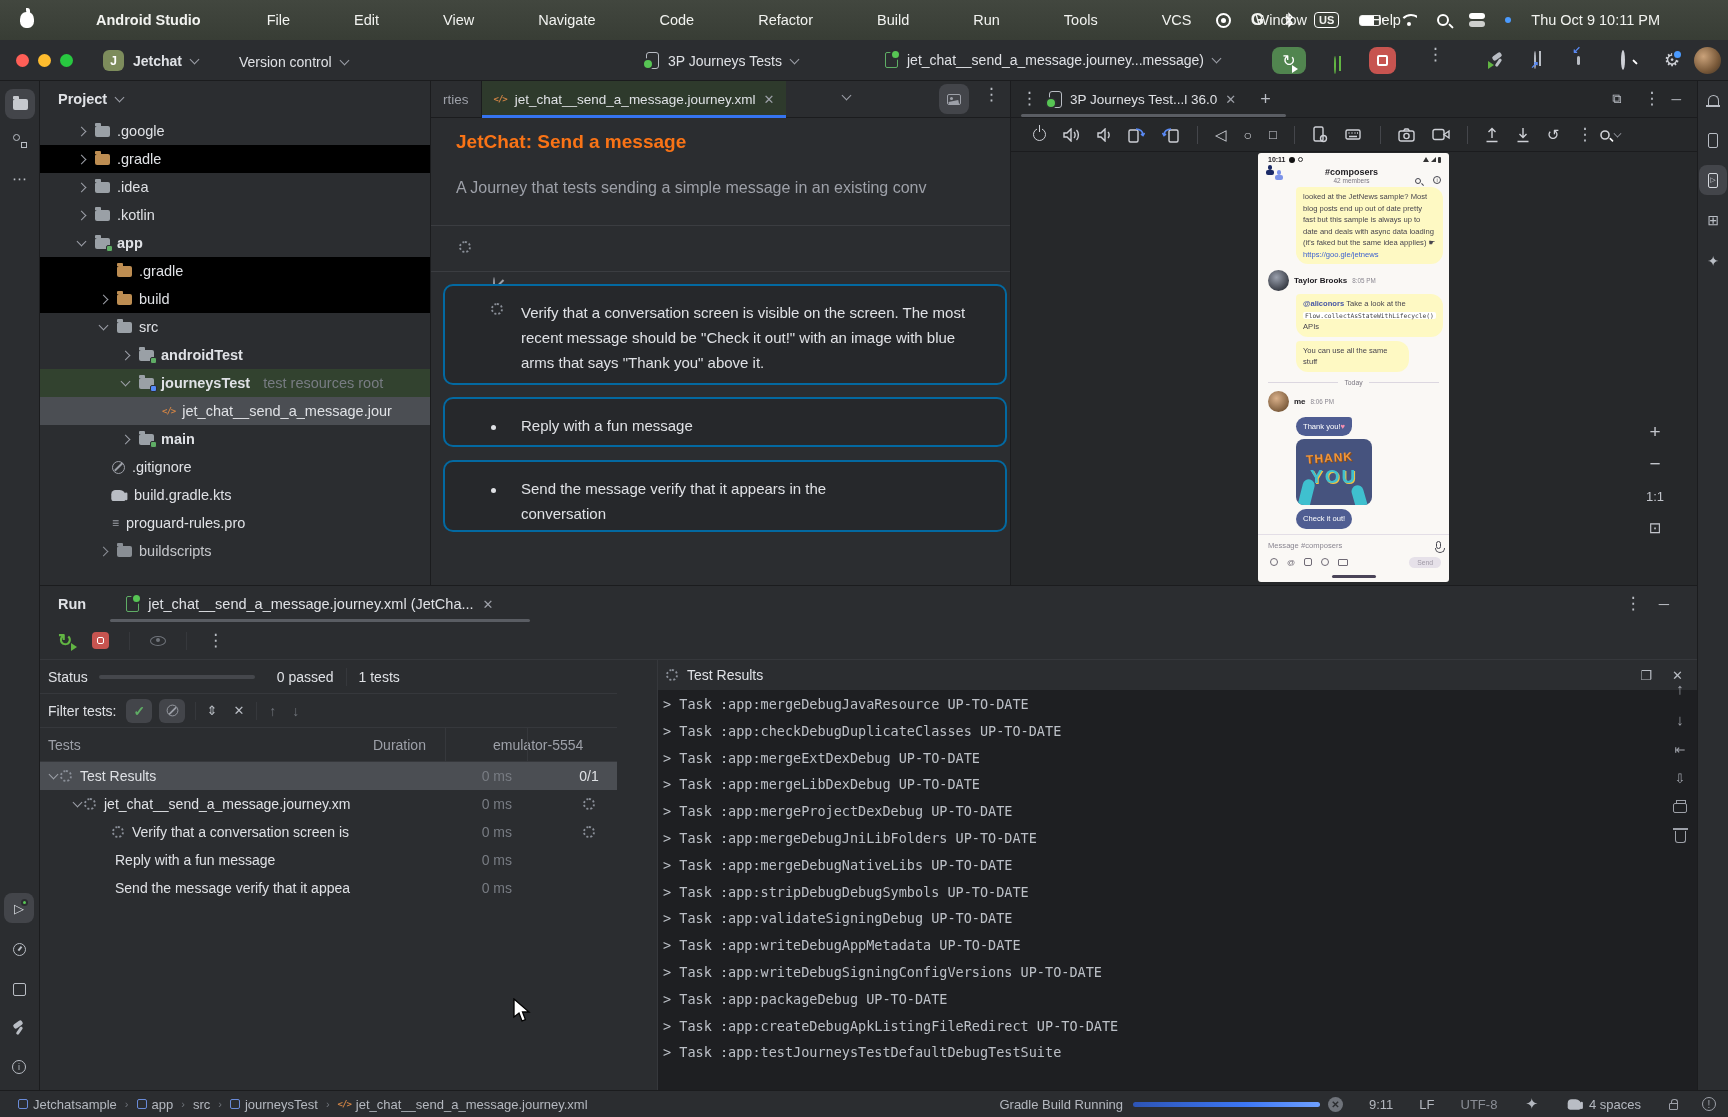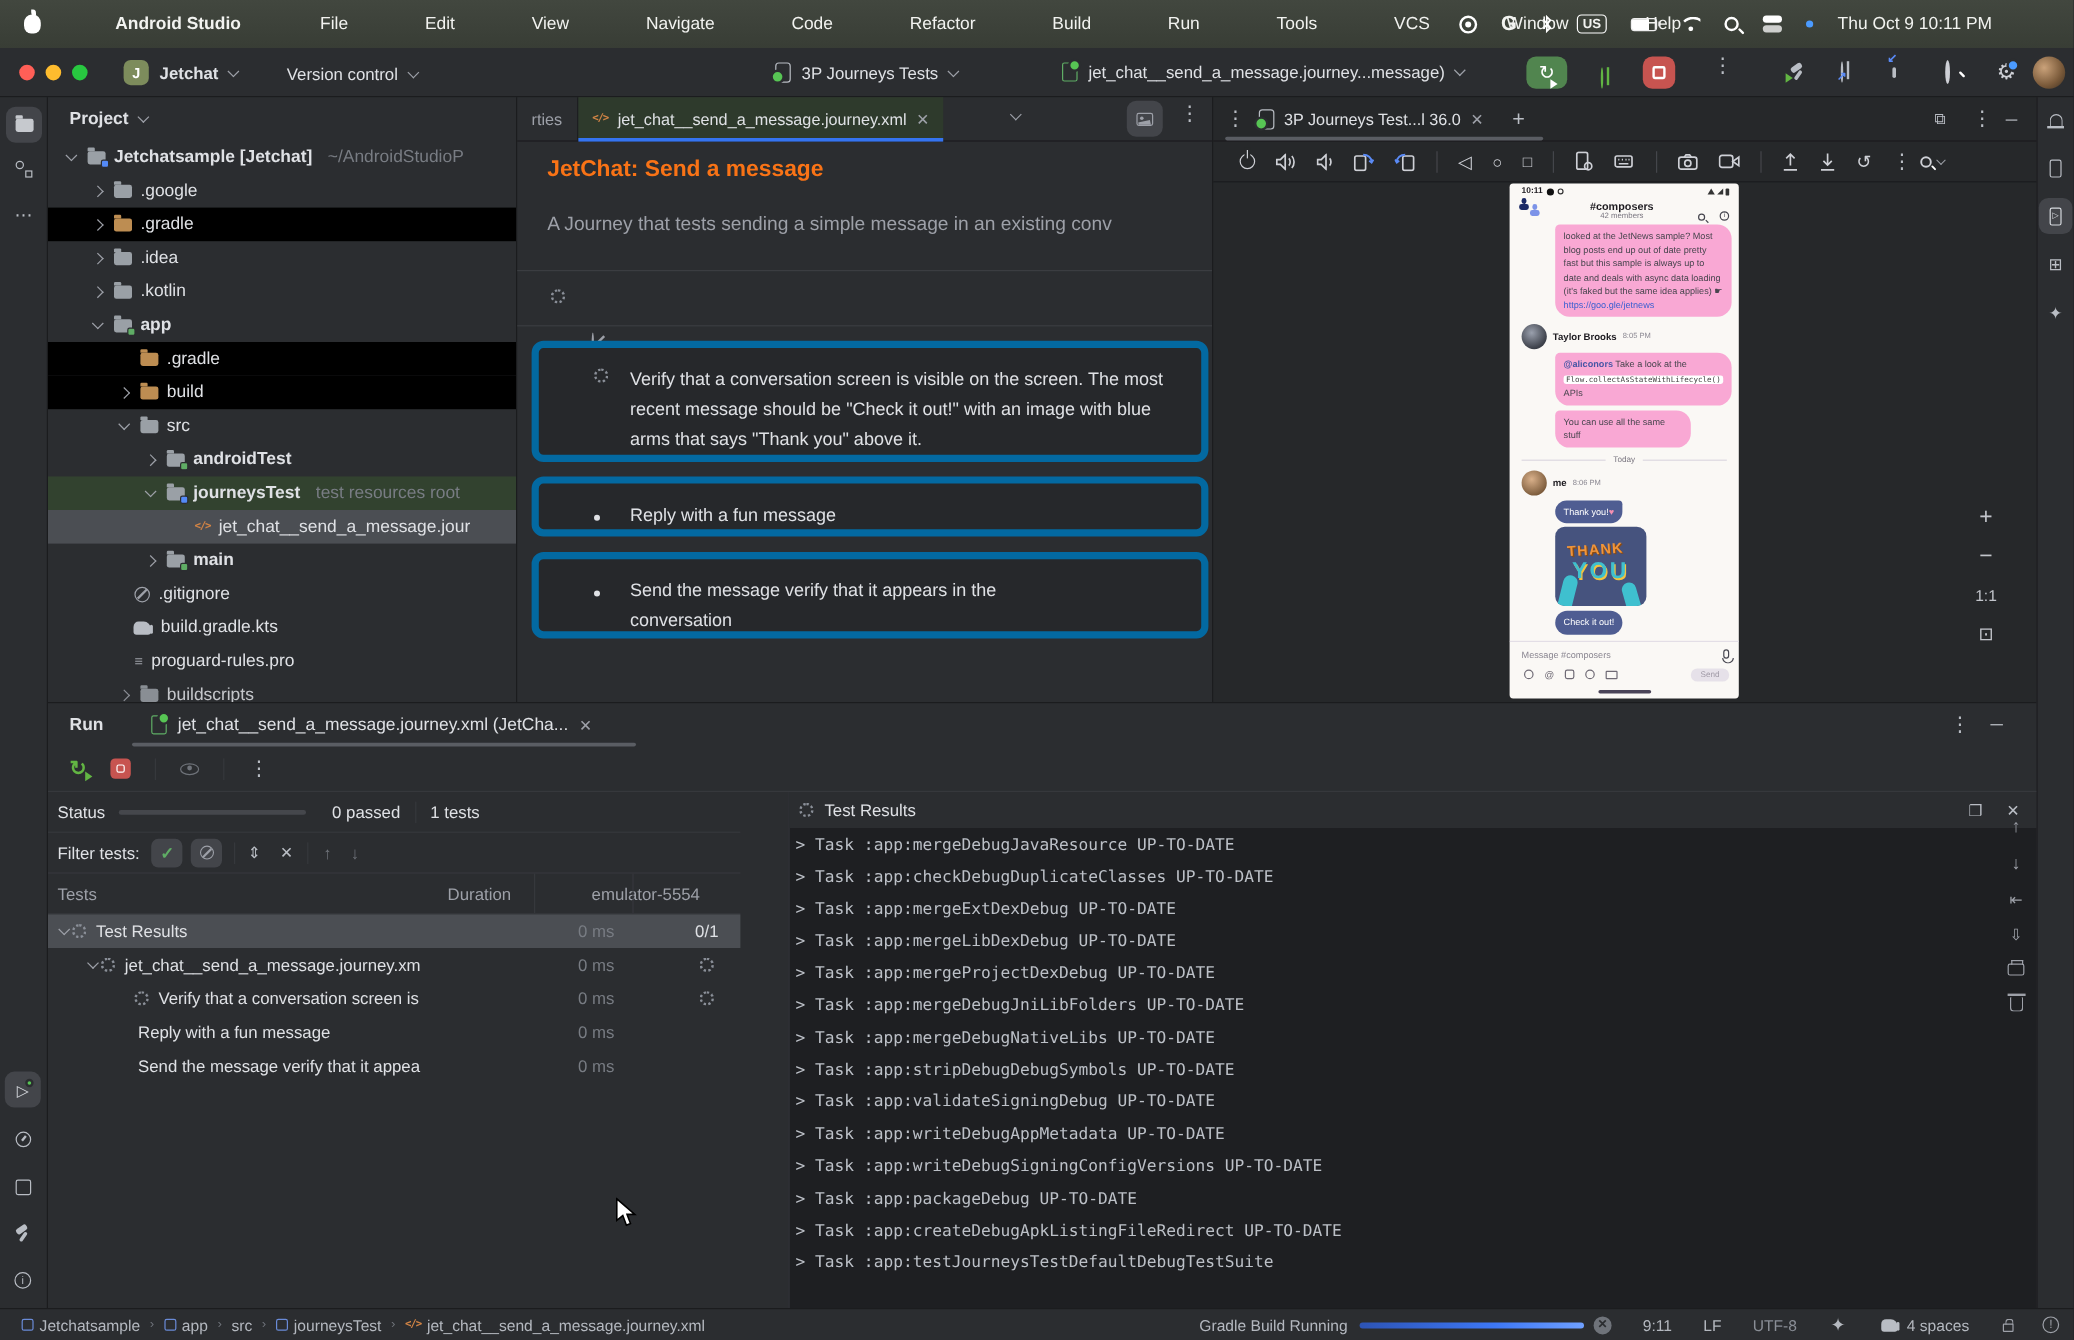--- a/index.html
+++ b/index.html
@@ -98,21 +98,21 @@
   .splitic { width:16px; height:12px; border:1.6px solid #9da0a8; border-radius:2px; position:relative; }
   .splitic::before { content:""; position:absolute; left:-6px; top:0; width:4px; height:10px; border-top:1.6px solid #9da0a8; border-bottom:1.6px solid #9da0a8; box-shadow:0 3.3px 0 -1.7px #9da0a8 inset; }
   .imgic { width:14px; height:11px; border:1.6px solid #9da0a8; border-radius:2px; position:relative; overflow:hidden; }
   .imgic::before { content:""; position:absolute; left:2px; top:2px; width:3px; height:3px; border-radius:50%; background:#9da0a8; }
   .imgic::after { content:""; position:absolute; left:1px; top:6px; width:10px; height:6px; background:#9da0a8; transform:rotate(-12deg); }
   #ed-title { color:#f97316; font-size:19px; font-weight:bold; }
   #ed-desc { color:#9da0a8; font-size:16px; white-space:nowrap; overflow:hidden; }
   .edline { height:1px; background:#3b3d41; }
   .nosym { width:13px; height:13px; border:1.6px solid #9da0a8; border-radius:50%; position:relative; flex:none; }
   .nosym::before { content:""; position:absolute; left:0px; top:4.8px; width:11px; height:1.6px; background:#9da0a8; transform:rotate(-45deg); }
-  .card { position:absolute; left:12px; width:564px; background:#26282b; border:6px solid #0369a1; border-radius:10px; color:#dfe1e5; font-size:15px; line-height:25px; padding:14px 16px 14px 76px; }
+  .card { position:absolute; left:12px; width:564px; background:#26282b; border:2px solid #0369a1; border-radius:10px; color:#dfe1e5; font-size:15px; line-height:25px; padding:14px 16px 14px 76px; }
   .card .lead { position:absolute; left:46px; top:17px; }
   .bullet { width:5px; height:5px; background:#dfe1e5; border-radius:50%; display:block; margin-top:9px; }
 
   
   #devices { left:1010px; top:81px; width:687px; height:504px; background:#26282a; border-left:1px solid #1b1c1e; }
   #dev-hdr { height:37px; border-bottom:1px solid #1b1c1e; display:flex; align-items:center; color:#dfe1e5; font-size:13.5px; }
   .scrollind { position:absolute; height:3px; background:#5a5d63; border-radius:2px; }
   .dev-tab { display:flex; align-items:center; gap:8px; padding:0 10px; height:100%; }
   #dev-toolbar { height:34px; border-bottom:1px solid #1b1c1e; display:flex; align-items:center; gap:17px; padding-left:22px; color:#ced0d6; }
   #dev-toolbar svg { display:block; }
@@ -127,21 +127,21 @@
   .jlogo { position:relative; width:22px; height:14px; }
   .jlogo i { position:absolute; width:8px; height:5px; border-radius:2px; background:#1b2a66; }
   .jlogo i::before { content:""; position:absolute; top:-5px; left:1.5px; width:4.5px; height:4.5px; border-radius:50%; background:inherit; }
   .jlogo i.b2 { left:9px; top:5px; background:#7c93e8; }
   .ttl { text-align:center; flex:1; }
   .ttl .t1 { font-size:9px; font-weight:bold; }
   .ttl .t2 { font-size:6.5px; color:#7a7680; }
   .srch { width:6px; height:6px; border:1.2px solid #46464f; border-radius:50%; position:relative; }
   .srch::after { content:""; position:absolute; left:5px; top:5px; width:3px; height:1.2px; background:#46464f; transform:rotate(45deg); }
   .info { width:8px; height:8px; border:1.2px solid #46464f; border-radius:50%; font-size:5.5px; display:flex; align-items:center; justify-content:center; color:#46464f; }
-  .bub { background:#f9a8d4; border-radius:4px 12px 12px 12px; padding:4px 7px; font-size:7.6px; line-height:11.5px; color:#48454e; }
+  .bub { background:#fef9c3; border-radius:4px 12px 12px 12px; padding:4px 7px; font-size:7.6px; line-height:11.5px; color:#48454e; }
   .bub.me { background:#4f5d92; color:#fff; border-radius:12px 4px 12px 12px; }
   .msgrow { padding:0 6px 0 38px; }
   .sender { display:flex; align-items:center; gap:5px; padding:6px 6px 3px 10px; }
   .pav { width:21px; height:21px; border-radius:50%; flex:none; }
   .sname { font-size:8px; font-weight:bold; }
   .stime { font-size:6.3px; color:#8a8791; }
   .codechip { background:#fff; font-family:"DejaVu Sans Mono", monospace; font-size:6.3px; padding:0 2px; border-radius:2px; color:#444; }
   .today { display:flex; align-items:center; gap:6px; color:#7a7680; font-size:6.8px; padding:7px 10px 2px 10px; }
   .today::before,.today::after { content:""; flex:1; height:1px; background:#dcd7e0; }
   .thankimg { width:76px; height:66px; background:#46537e; border-radius:8px; position:relative; overflow:hidden; margin-top:3px; }
@@ -329,30 +329,20 @@
     </div>
   <div class="abs toolbox" style="left:1px;top:124px;width:28px;color:#b9bdc4;font-size:14px">⊞</div>
   <div class="abs toolbox" style="left:1px;top:165px;width:28px;color:#b9bdc4;font-size:14px">✦</div>
 </div>
 
 <div id="project" class="abs">
   <div class="hdr">
     <span>Project</span>
     <span class="chev"></span>
   </div>
-  <div class="trow" style="padding-left:12px">
-    <span class="cvslot">
-        <span class="chev"></span>
-      </span>
-    <span class="fold">
-        <span class="bdg blue"></span>
-      </span>
-    <b>Jetchatsample [Jetchat]</b>
-    <span class="sfx">~/AndroidStudioP</span>
-  </div>
   <div class="trow" style="padding-left:34px">
     <span class="cvslot">
         <span class="chev r"></span>
       </span>
     <span class="fold"></span>
     <span>.google</span>
   </div>
   <div class="trow brown" style="padding-left:34px">
     <span class="cvslot">
         <span class="chev r"></span>

